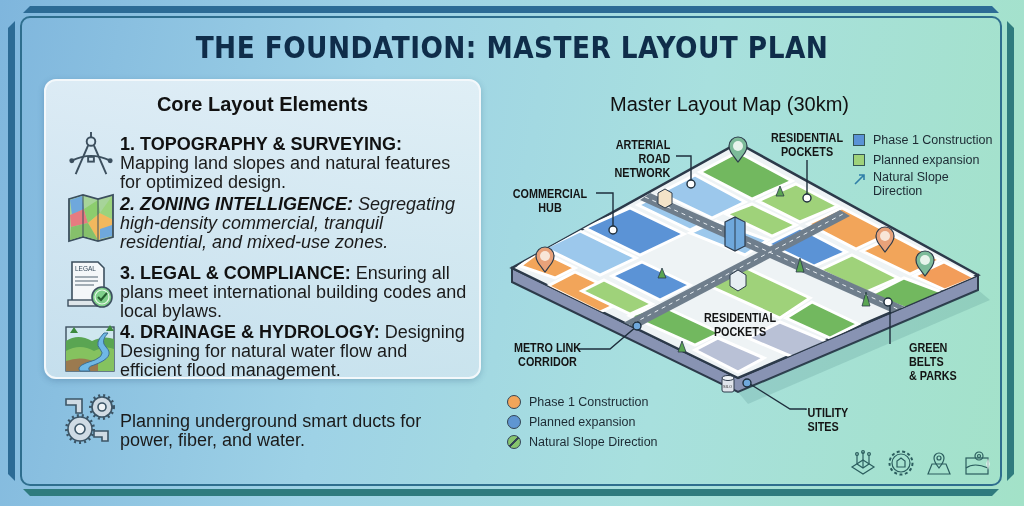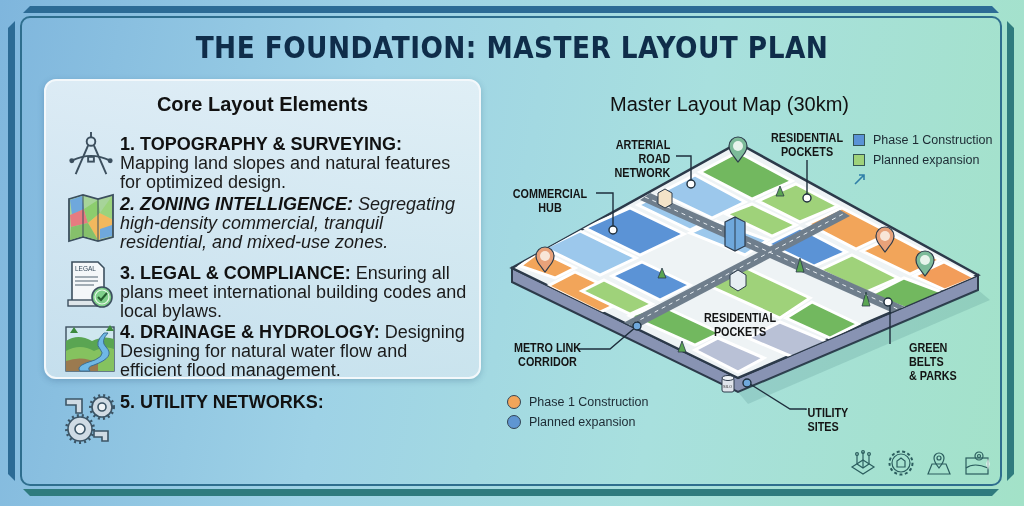--- a/index.html
+++ b/index.html
@@ -147,21 +147,21 @@
         <circle cx="40" cy="16" r="4" fill="#eef3f6"></circle>
         <circle cx="18" cy="38" r="12"></circle>
         <circle cx="18" cy="38" r="5" fill="#eef3f6"></circle>
         <path d="M32 40 L46 40 L46 50 L40 50 L40 46 L32 46 Z"></path>
       </g>
       <g stroke="#3c5566" stroke-width="3" stroke-dasharray="2 3" fill="none">
         <circle cx="40" cy="16" r="11.5"></circle>
         <circle cx="18" cy="38" r="13.5"></circle>
       </g>
     </svg>
-    <div class="tx" style="top:2px;"><b>5. UTILITY NETWORKS:</b><br></div>
+    <div class="tx" style="top:2px;"><br><span>Planning underground smart ducts for power, fiber, and water.</span></div>
   </div>
 </div>
 
 <div class="map-title"><b>Master Layout Map</b> <span>(30km)</span></div>
 
 <svg style="position:absolute;left:500px;top:130px;" width="520" height="280" viewBox="500 130 520 280">
   <defs>
     <clipPath id="plate">
         <path d="M738 143 L978 275 L738 378 L512 268 Z"></path>
       </clipPath>
@@ -274,31 +274,36 @@
       <span>Phase 1 Construction</span>
     </div>
   <div class="row">
       <span class="sq" style="background:#9fd27a;"></span>
       <span>Planned expansion</span>
     </div>
   <div class="row" style="align-items:flex-start;height:32px;line-height:14px;">
     <svg width="14" height="14" style="margin-right:6px;margin-top:2px;">
         <path d="M2 12 L11 3 M6 3 L11 3 L11 8" stroke="#2f7fa8" stroke-width="1.6" fill="none"></path>
       </svg>
+    <span><span>Natural Slope</span><br><span>Direction</span></span>
   </div>
 </div>
 
 <div class="legend-bot">
   <div class="row">
       <span class="dot" style="background:#f2a55a;"></span>
       <span>Phase 1 Construction</span>
     </div>
   <div class="row">
       <span class="dot" style="background:#5f96d2;"></span>
       <span>Planned expansion</span>
+    </div>
+  <div class="row">
+      <span class="dot" style="background:linear-gradient(135deg,#86c46e 45%,#345 45%,#345 55%,#86c46e 55%);"></span>
+      <span>Natural Slope Direction</span>
     </div>
 </div>
 
 <div class="footer-icons">
   <svg width="26" height="26" viewBox="0 0 26 26">
       <g fill="none" stroke="#2b5d5e" stroke-width="1.2">
         <path d="M13 10 L24 17 L13 24 L2 17 Z"></path>
         <path d="M7 14 L13 18 L19 14"></path>
         <line x1="7" y1="5" x2="7" y2="14"></line>
         <line x1="13" y1="2" x2="13" y2="18"></line>

